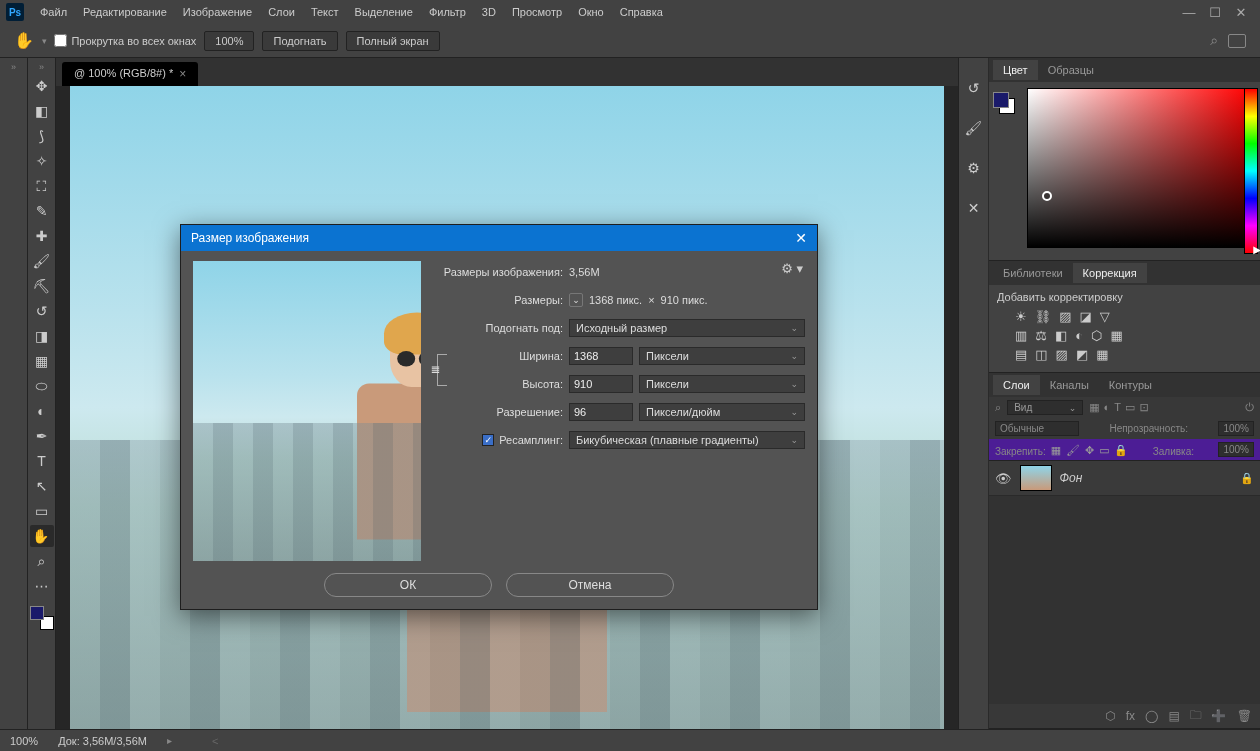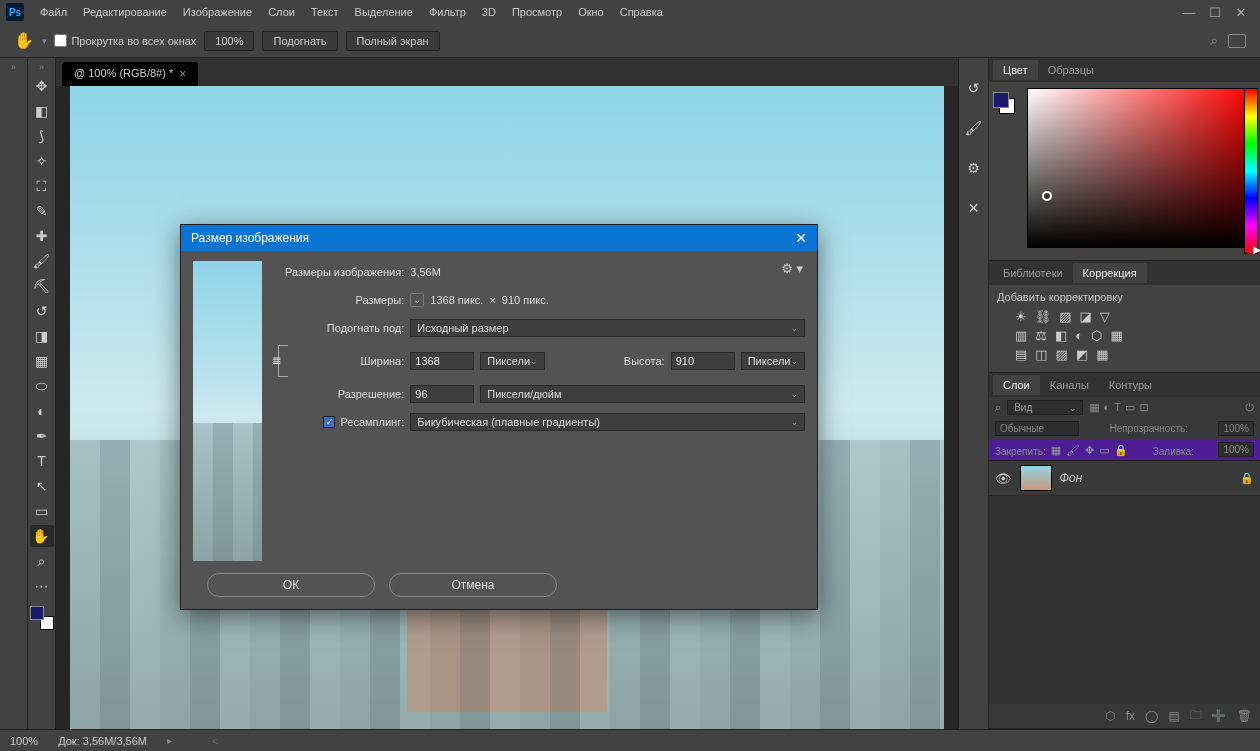--- a/index.html
+++ b/index.html
@@ -110,21 +110,21 @@
 .fld-row { display: flex; align-items: center; gap: 6px; min-height: 22px; }
 .fld-label { text-align: right; flex: 0 0 128px; }
 .fld-static { color: #ddd; }
 .dims-pill{ width:14px; height:14px; border:1px solid #777; border-radius:2px; display:inline-flex; align-items:center; justify-content:center; font-size:9px; cursor:pointer;}
 .fld-input { width: 64px; background: #3e3e3e; border: 1px solid #2a2a2a; color: #eee; padding: 2px 4px; font-size: 11px; }
 .fld-select { flex: 1; background: #3e3e3e; border: 1px solid #2a2a2a; color: #ddd; padding: 2px 6px; font-size: 11px; display: flex; justify-content: space-between; align-items: center; cursor:pointer;}
 .fld-select-wide { width:236px; }
 .fld-chev { font-size: 9px; color: #999; }
 .link-bracket { height:32px; width:10px; border-left:1px solid #aaa; border-top:1px solid #aaa; border-bottom:1px solid #aaa; position:relative;}
 .link-bracket .lk{position:absolute;left:-7px;top:9px;font-size:10px;}
-.dlg-footer { height: 48px; display: flex; align-items: center; justify-content: flex-start; gap: 14px; padding: 0 26px; }
+.dlg-footer { height: 48px; display: flex; align-items: center; justify-content: center; gap: 14px; padding: 0 26px; }
 .dlg-btn { width: 168px; height: 24px; border: 1px solid #888; border-radius: 12px; background: transparent; color: #ddd; font-size: 12px; display: flex; align-items: center; justify-content: center; cursor: pointer; }
 .chk { width: 12px; height: 12px; background:#3a6ec7; border:1px solid #222; display:inline-flex; align-items:center; justify-content:center; color:#fff; font-size:9px;}
 
 </style>
 </head>
 <body>
 
 <div class="menu-bar">
   <div class="ps-logo">Ps</div>
   <div class="menu-item">Файл</div>
@@ -391,21 +391,21 @@
           <span class="fld-chev">⌄</span>
         </div>
       </div>
 
       <div style="display:flex;align-items:stretch;">
         <div style="flex:0 0 14px;display:flex;align-items:center;justify-content:center;">
           <div class="link-bracket">
               <span class="lk">𝌆</span>
             </div>
         </div>
-        <div style="flex:1;display:flex;flex-direction:row;gap:6px;">
+        <div style="flex:1;display:flex;flex-direction:column;gap:6px;">
           <div class="fld-row">
             <div class="fld-label" style="flex:0 0 114px">Ширина:</div>
             <input class="fld-input" value="1368" style="">
             <div class="fld-select">
               <span>Пиксели</span>
               <span class="fld-chev">⌄</span>
             </div>
           </div>
           <div class="fld-row">
             <div class="fld-label" style="flex:0 0 114px">Высота:</div>

